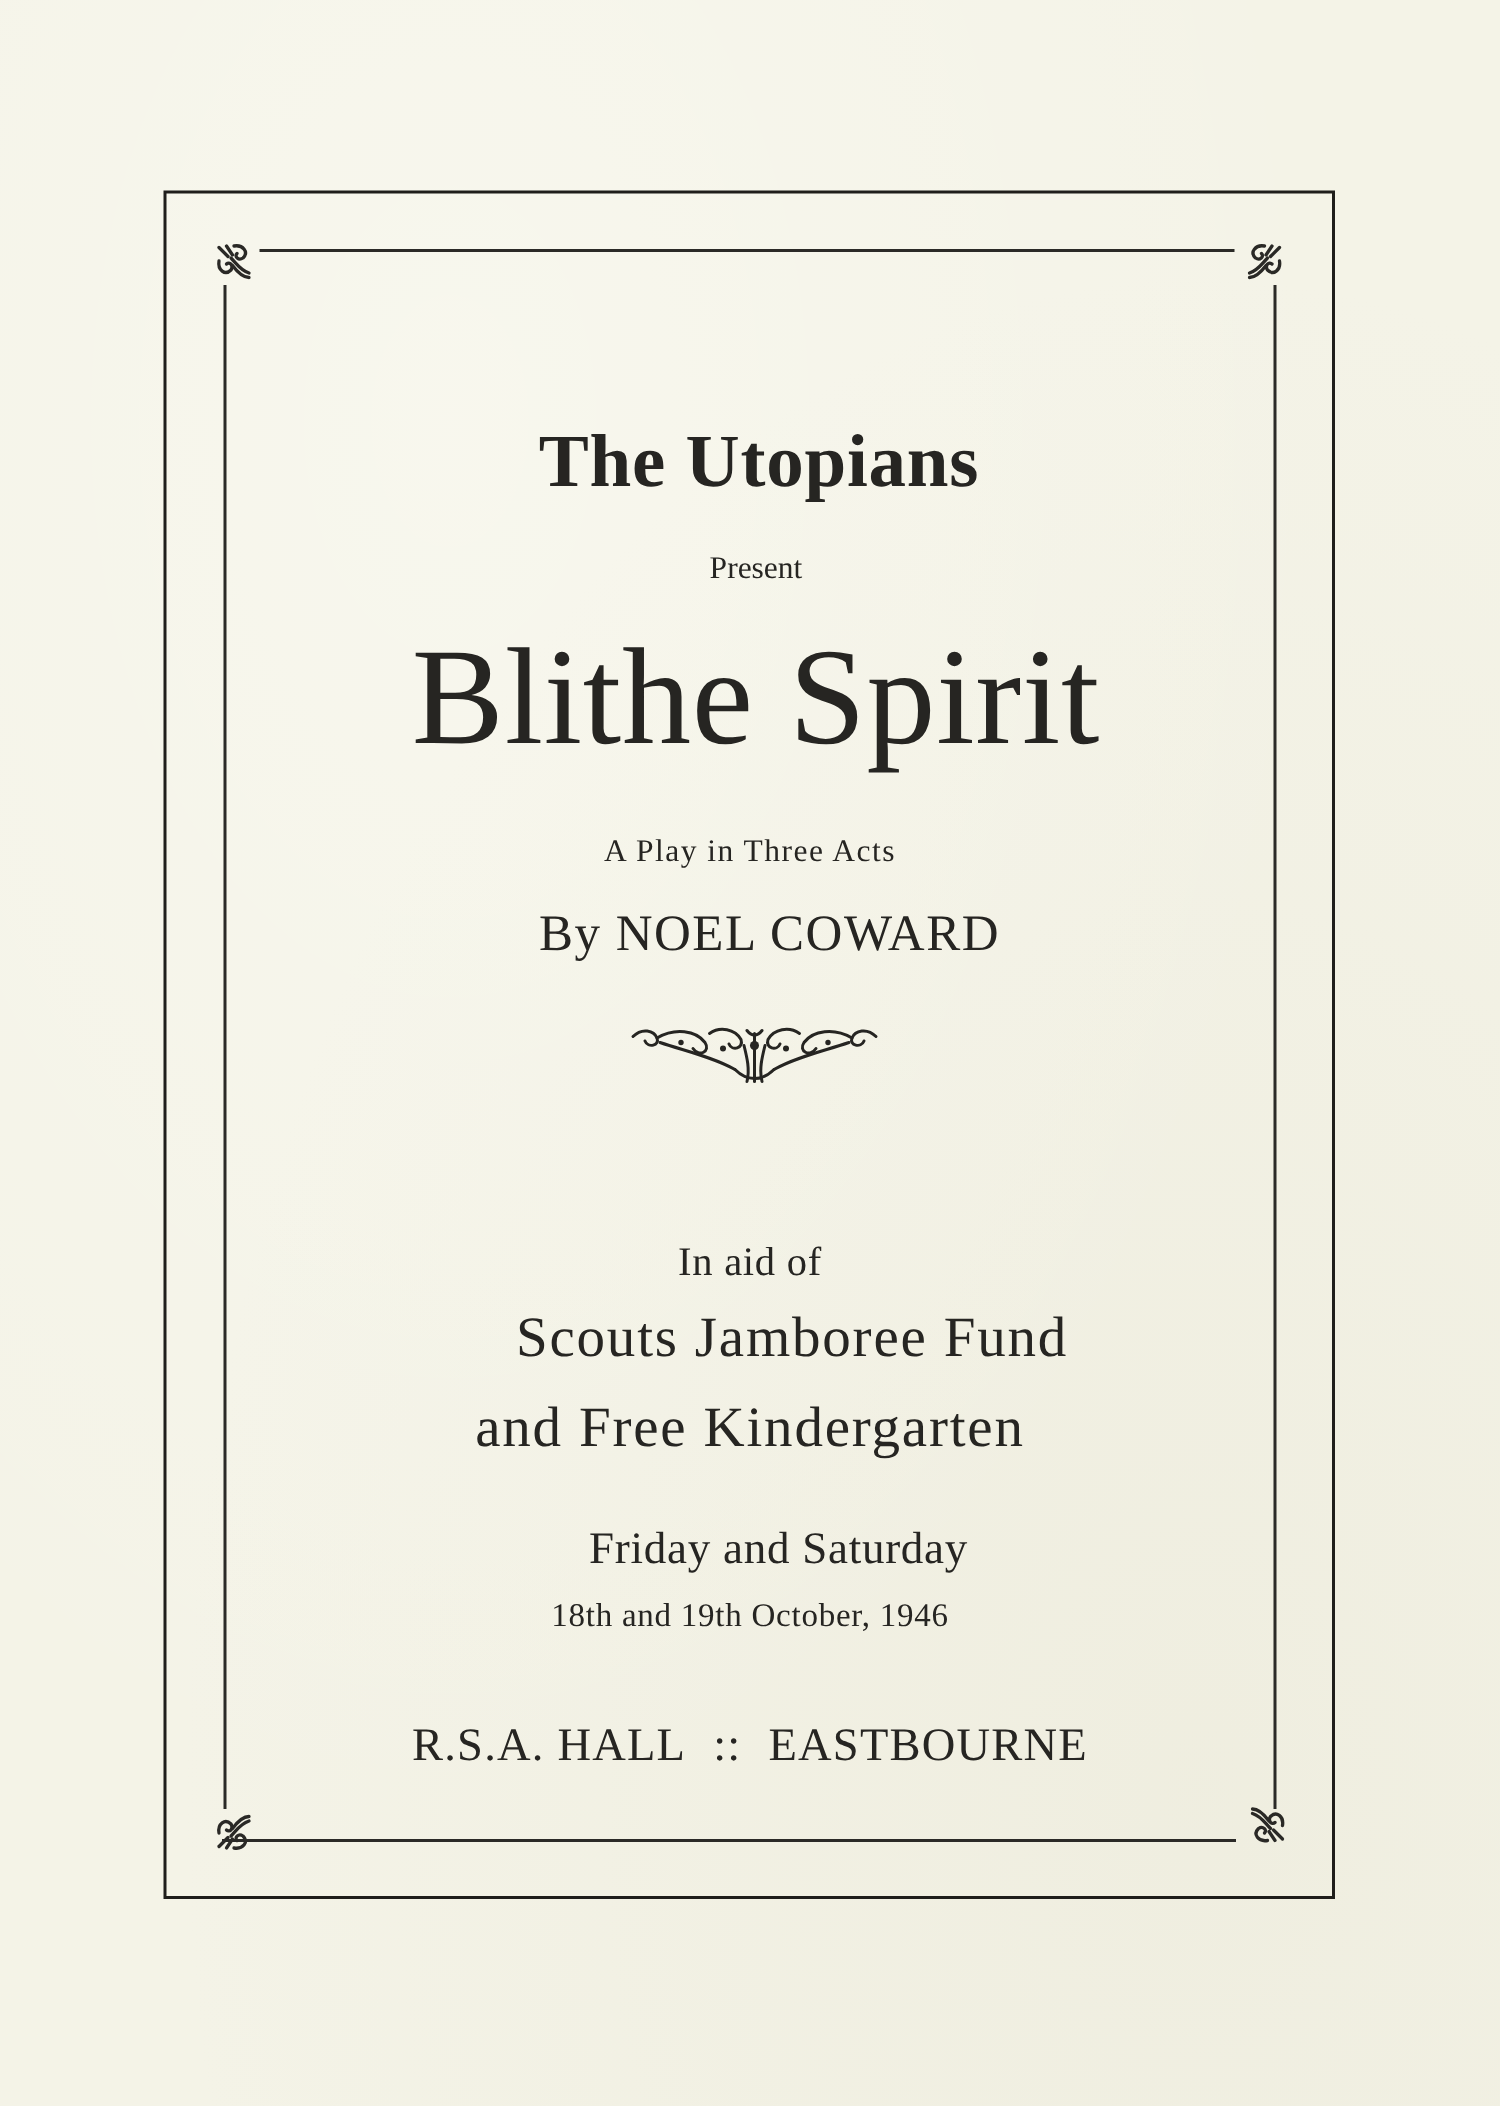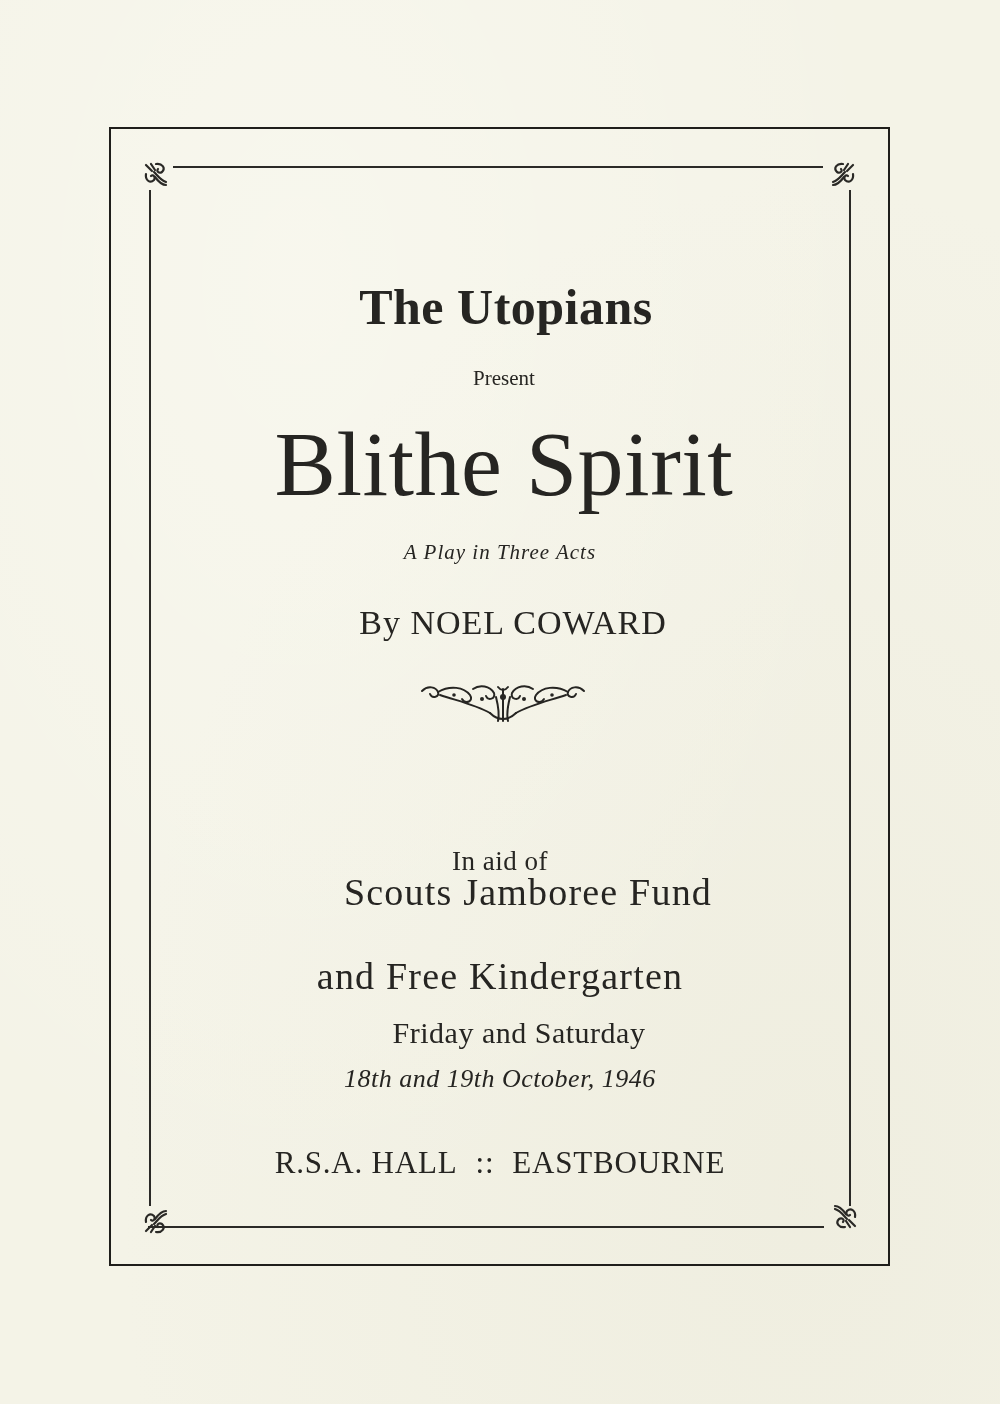--- a/index.html
+++ b/index.html
@@ -72,67 +72,64 @@
       font-size: 21px;
       padding-left: 4px;
     }
     .play-title {
       top: 418px;
       font-size: 92px;
       padding-left: 4px;
       letter-spacing: 0.5px;
     }
     .subtitle {
-      top: 542px;
+      top: 557px;
       font-size: 21px;
-      font-style: italic;
       letter-spacing: 1px;
     }
     .author {
       top: 606px;
       font-size: 34px;
       letter-spacing: 1px;
       padding-left: 13px;
     }
     .ornament {
       position: absolute;
       left: 418px;
       top: 683px;
       width: 170px;
       height: 40px;
     }
     .ornament svg { width: 100%; height: 100%; display: block; }
     .in-aid {
-      top: 848px;
+      top: 828px;
       font-size: 27px;
       letter-spacing: 0.5px;
     }
     .cause-1 {
       top: 873px;
       font-size: 38px;
       letter-spacing: 1.2px;
       margin-left: 28px;
     }
     .cause-2 {
       top: 933px;
       font-size: 38px;
       letter-spacing: 1.2px;
-      margin-top: 24px;
     }
     .days {
       top: 1018px;
       font-size: 30px;
       letter-spacing: 0.5px;
       padding-left: 19px;
     }
     .dates {
       top: 1066px;
-      font-size: 26px;
-      letter-spacing: 0.5px;
-      font-style: italic;
+      font-size: 22px;
+      letter-spacing: 0.5px;
     }
     .venue {
       top: 1147px;
       font-size: 31px;
       letter-spacing: 0.8px;
     }
     .venue .sep { display: inline-block; margin: 0 18px; }
   </style>
 </head>
 <body>

